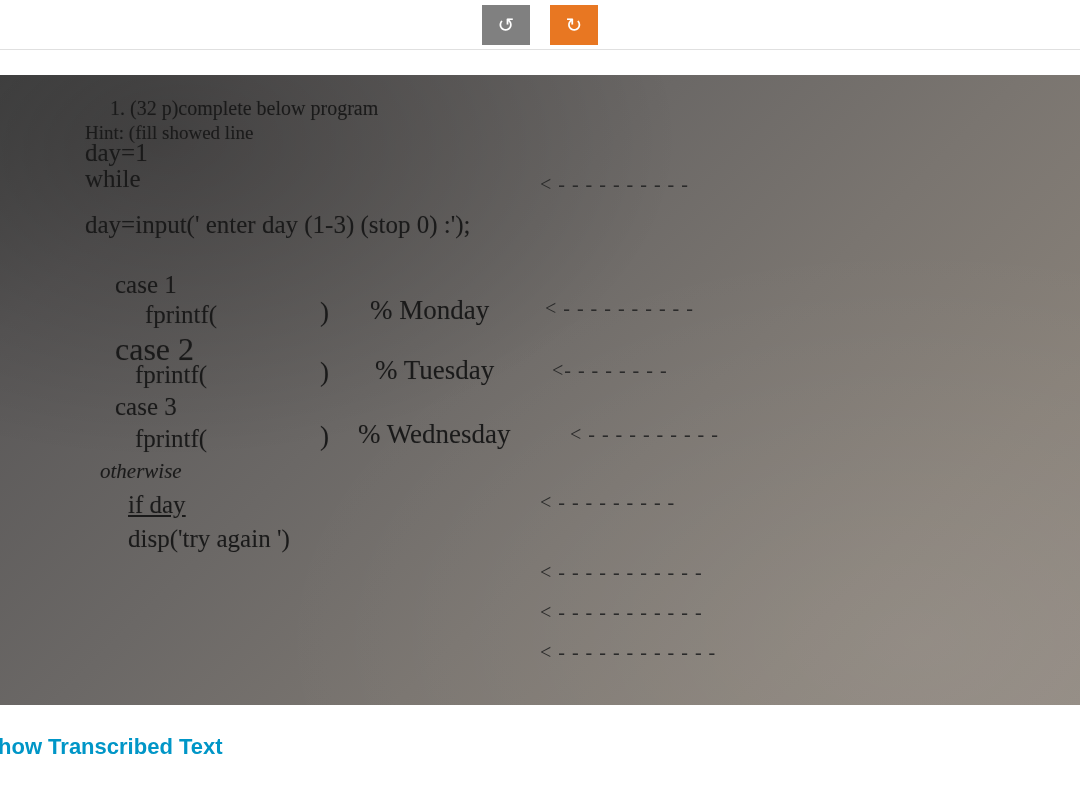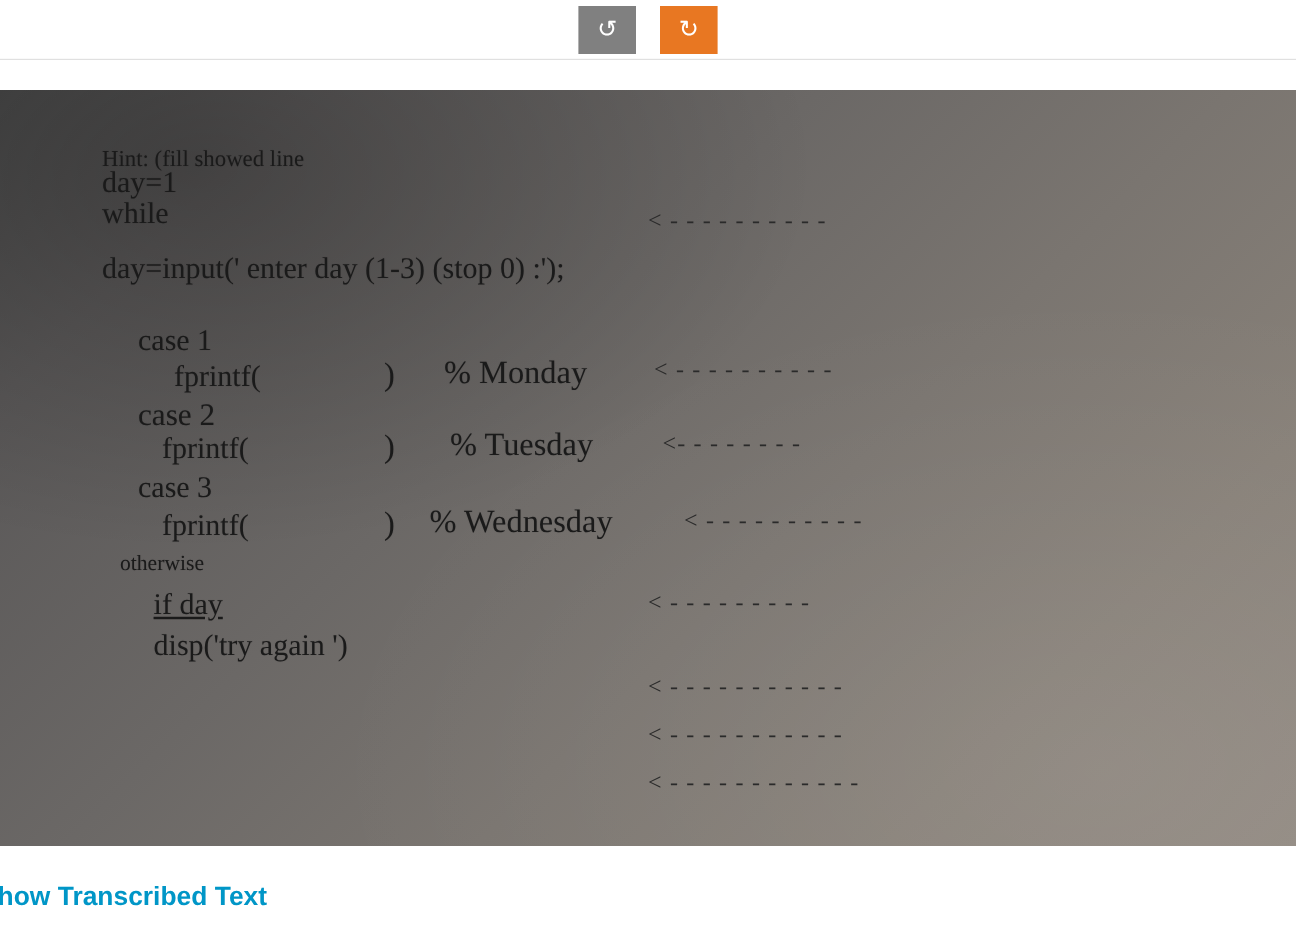--- a/index.html
+++ b/index.html
@@ -100,47 +100,48 @@
   </button>
   <button class="toolbar-btn rotate-right-btn">
     <span>↻</span>
   </button>
 </div>
 
 <div class="photo-container">
   <div class="photo">
     <div class="photo-inner"></div>
 
+    <div class="code-line" style="left:110px; top:22px; font-size:20px;">1.   (32 p)complete below program</div>
     <div class="code-line" style="left:85px; top:47px; font-size:19px;">Hint:  (fill showed line</div>
 
     <div class="code-line" style="left:85px; top:64px; font-size:25px;">day=1</div>
     <div class="code-line" style="left:85px; top:90px; font-size:25px;">while</div>
     <div class="arrow-line" style="left:540px; top:98px; font-size:20px;">&lt; - - - - - - - - - -</div>
 
     <div class="code-line" style="left:85px; top:136px; font-size:25px;text-align:right;">day=input(' enter day (1-3) (stop 0)  :');</div>
 
     <div class="code-line" style="left:115px; top:196px; font-size:25px;">case 1</div>
     <div class="code-line" style="left:145px; top:226px; font-size:25px;">fprintf(</div>
     <div class="code-line" style="left:320px; top:222px; font-size:27px;">)</div>
     <div class="code-line" style="left:370px; top:220px; font-size:27px;">% Monday</div>
     <div class="arrow-line" style="left:545px; top:222px; font-size:20px;">&lt; - - - - - - - - - -</div>
 
-    <div class="code-line" style="left:115px; top:256px; font-size:26px;">case 2</div>
+    <div class="code-line" style="left:115px; top:256px; font-size:32px;">case 2</div>
     <div class="code-line" style="left:135px; top:286px; font-size:25px;">fprintf(</div>
     <div class="code-line" style="left:320px; top:282px; font-size:27px;">)</div>
     <div class="code-line" style="left:375px; top:280px; font-size:27px;">% Tuesday</div>
     <div class="arrow-line" style="left:552px; top:284px; font-size:20px;">&lt;- - - - - - - -</div>
 
     <div class="code-line" style="left:115px; top:318px; font-size:25px;">case 3</div>
     <div class="code-line" style="left:135px; top:350px; font-size:25px;">fprintf(</div>
     <div class="code-line" style="left:320px; top:346px; font-size:27px;">)</div>
     <div class="code-line" style="left:358px; top:344px; font-size:27px;">% Wednesday</div>
     <div class="arrow-line" style="left:570px; top:348px; font-size:20px;">&lt; - - - - - - - - - -</div>
 
-    <div class="code-line" style="left:100px; top:384px; font-size:18px;">otherwise</div>
+    <div class="code-line" style="left:100px; top:384px; font-size:21px;font-style:italic;">otherwise</div>
     <div class="code-line" style="left:128px; top:416px; font-size:25px;text-decoration:underline;">if day</div>
     <div class="arrow-line" style="left:540px; top:416px; font-size:20px;">&lt; - - - - - - - - -</div>
 
     <div class="code-line" style="left:128px; top:450px; font-size:25px;">disp('try again ')</div>
 
     <div class="arrow-line" style="left:540px; top:486px; font-size:20px;">&lt; - - - - - - - - - - -</div>
     <div class="arrow-line" style="left:540px; top:526px; font-size:20px;">&lt; - - - - - - - - - - -</div>
     <div class="arrow-line" style="left:540px; top:566px; font-size:20px;">&lt; - - - - - - - - - - - -</div>
   </div>
 </div>

